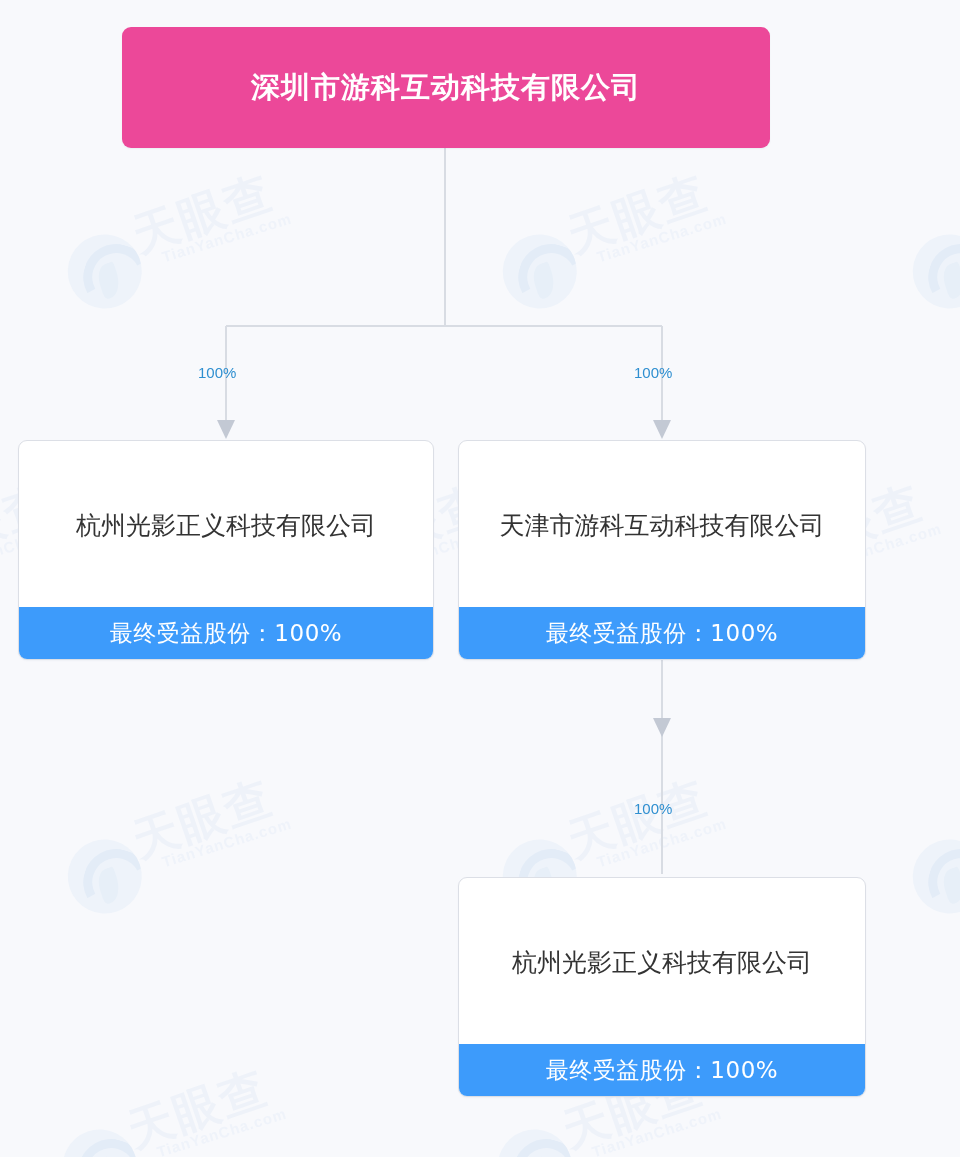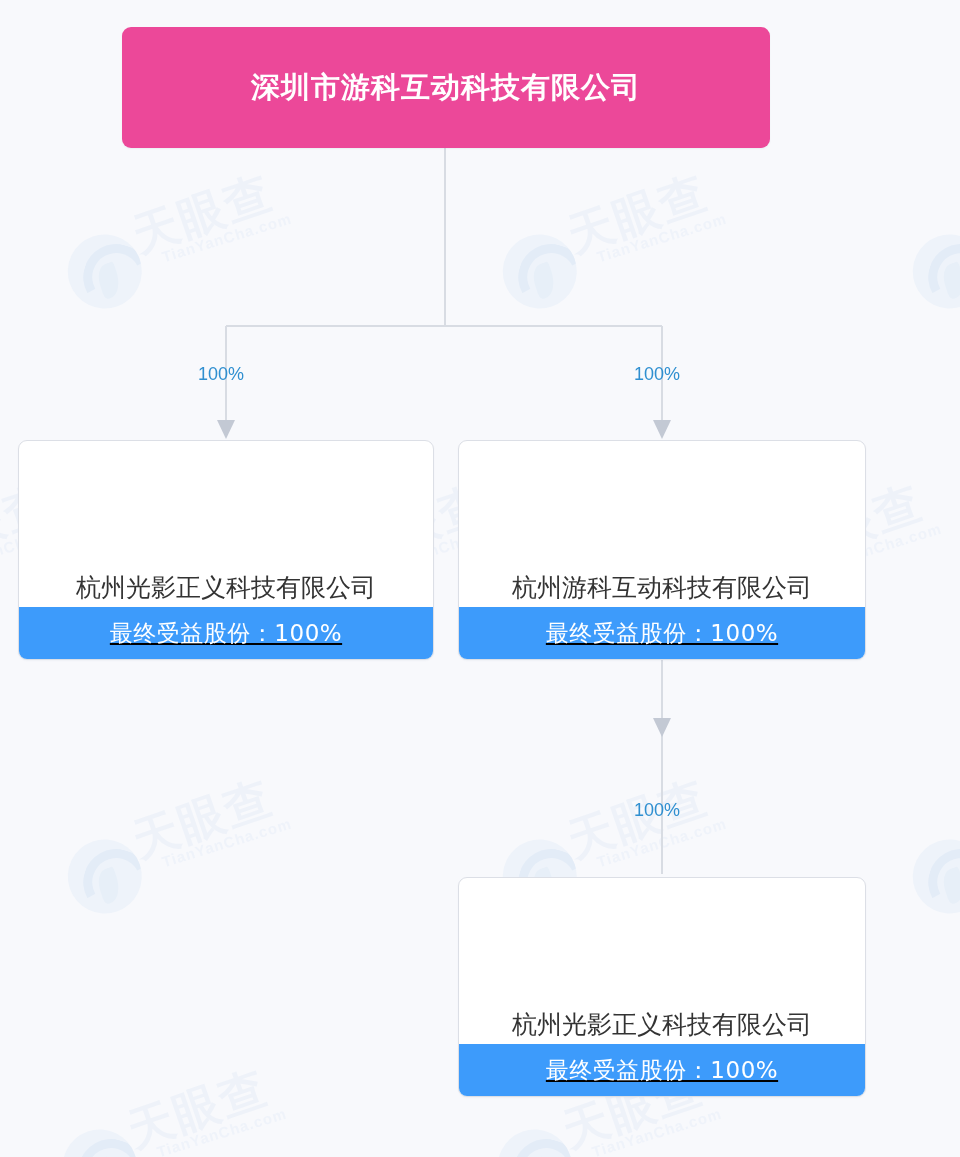--- a/index.html
+++ b/index.html
@@ -130,54 +130,53 @@
     border-radius: 9px;
     box-sizing: border-box;
     display: flex;
     flex-direction: column;
     overflow: hidden;
     box-shadow: 0 1px 2px rgba(20,60,110,0.04);
   }
   .company-card-body {
     flex: 1 1 auto;
     display: flex;
-    align-items: flex-end;
+    align-items: center;
     justify-content: center;
     padding: 6px 26px 3px 26px;
     box-sizing: border-box;
   }
   .company-name {
     font-size: 25px;
     color: #333333;
     line-height: 1.32;
     text-align: center;
     font-family: "DejaVu Sans", "Liberation Sans", sans-serif;
   }
   .company-card-footer {
     flex: 0 0 auto;
     height: 52px;
     background: #3d9bfb;
     display: flex;
     align-items: center;
     justify-content: center;
-    text-decoration: underline;
   }
   .company-share {
     color: #ffffff;
     font-size: 23px;
     letter-spacing: 0.5px;
     font-family: "DejaVu Sans", "Liberation Sans", sans-serif;
   }
 
   
   .edge-label {
     position: absolute;
     z-index: 4;
     color: #2f8fd0;
-    font-size: 18px;
+    font-size: 15px;
     white-space: nowrap;
     font-family: "Liberation Sans", "DejaVu Sans", sans-serif;
   }
 
   
   .node-left   { left: 18px;  top: 440px; width: 416px; height: 220px; }
   .node-right  { left: 458px; top: 440px; width: 408px; height: 220px; }
   .node-bottom { left: 458px; top: 877px; width: 408px; height: 220px; }
 </style>
 </head>
@@ -278,21 +277,21 @@
     <div class="company-card-body">
       <div class="company-name">杭州光影正义科技有限公司</div>
     </div>
     <div class="company-card-footer">
       <span class="company-share">最终受益股份：100%</span>
     </div>
   </div>
 
   <div class="company-card node-right">
     <div class="company-card-body">
-      <div class="company-name">杭州游科互动科技有限公司</div>
+      <div class="company-name">天津市游科互动科技有限公司</div>
     </div>
     <div class="company-card-footer">
       <span class="company-share">最终受益股份：100%</span>
     </div>
   </div>
 
   <div class="company-card node-bottom">
     <div class="company-card-body">
       <div class="company-name">杭州光影正义科技有限公司</div>
     </div>

